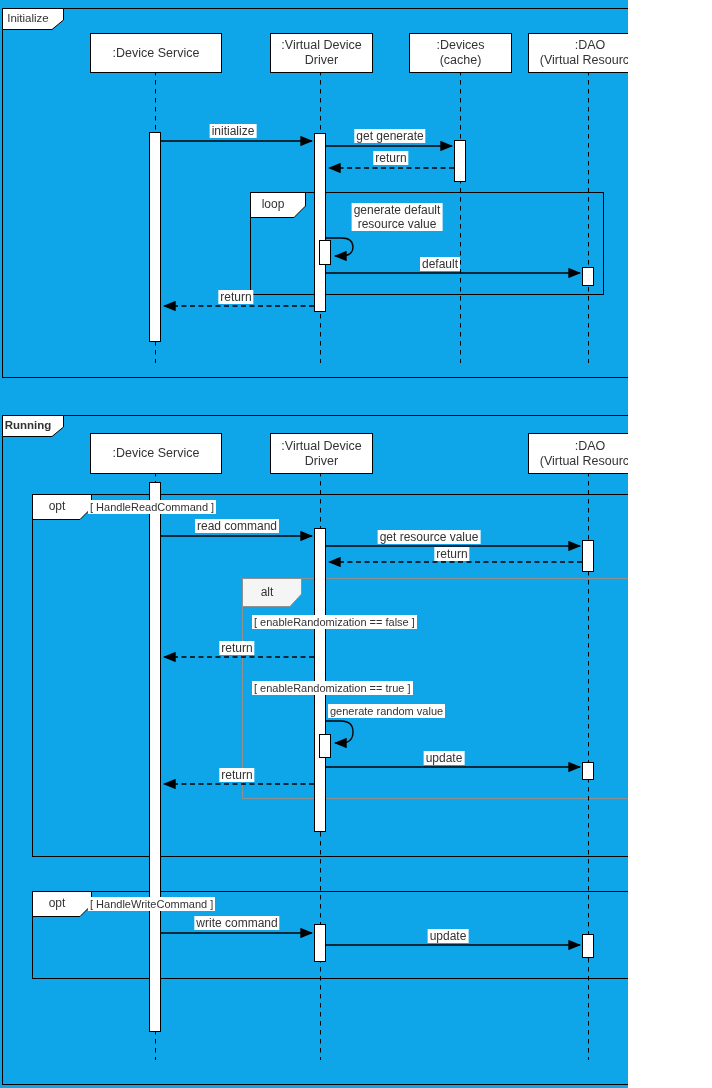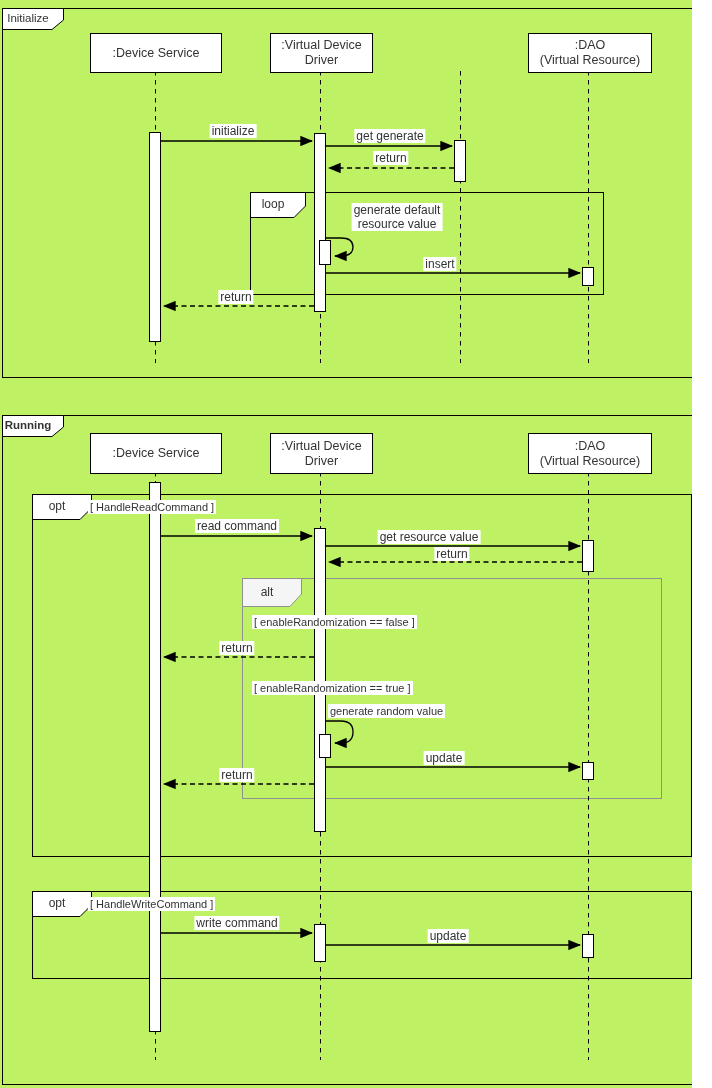--- a/index.html
+++ b/index.html
@@ -1,17 +1,17 @@
 <!DOCTYPE html>
 <html><head>
 <meta charset="utf-8">
 <style>
   html,body { margin:0; padding:0; background:#ffffff; }
   body { font-family:"Liberation Sans","DejaVu Sans",sans-serif; color:#333333; }
-  .canvas { position:relative; width:692px; height:1088px; background:#bef264; overflow:hidden; }
+  .canvas { position:relative; width:628px; height:1088px; background:#0ea5e9; overflow:hidden; }
   .layer { position:absolute; left:0; top:0; width:712px; height:1088px; pointer-events:none; }
   .frame { position:absolute; border:1px solid #000000; background:transparent; }
   .frame.gray { border-color:#909090; }
   .tab { position:absolute; }
   .tab svg { position:absolute; left:0; top:0; }
   .tab .txt { position:absolute; left:0; top:0; right:10px; bottom:2px;
               display:flex; align-items:center; justify-content:center;
               font-size:12px; color:#333333; }
   .participant { position:absolute; border:1px solid #000000; background:#ffffff;
                  display:flex; align-items:center; justify-content:center;
@@ -128,35 +128,37 @@
   <div class="tab" style="left:32px; top:891px; width:60px; height:26px;">
     <svg width="60" height="26">
         <polygon points="0.5,0.5 59.5,0.5 59.5,14 48,25.5 0.5,25.5" fill="#ffffff" stroke="#000000"></polygon>
       </svg>
     <div class="txt">opt</div>
   </div>
 
   <div class="participant" style="left:90px; top:33px; width:130px; height:38px;">:Device Service</div>
   <div class="participant" style="left:270px; top:33px; width:101px; height:38px;">:Virtual Device
 Driver</div>
+  <div class="participant" style="left:409px; top:33px; width:101px; height:38px;">:Devices
+(cache)</div>
   <div class="participant" style="left:528px; top:33px; width:122px; height:38px;">:DAO
 (Virtual Resource)</div>
 
   <div class="participant" style="left:90px; top:433px; width:130px; height:39px;">:Device Service</div>
   <div class="participant" style="left:270px; top:433px; width:101px; height:39px;">:Virtual Device
 Driver</div>
   <div class="participant" style="left:528px; top:433px; width:122px; height:39px;">:DAO
 (Virtual Resource)</div>
 
   <div class="lbl" style="left:233px; top:124px;">initialize</div>
   <div class="lbl" style="left:390px; top:129px;">get generate</div>
   <div class="lbl" style="left:391px; top:151px;">return</div>
   <div class="lbl note" style="left:397px; top:203px;">generate default
 resource value</div>
-  <div class="lbl" style="left:440px; top:257px;">insert</div>
+  <div class="lbl" style="left:440px; top:257px;">default</div>
   <div class="lbl" style="left:236px; top:290px;">return</div>
 
   <div class="guard" style="left:88px; top:500px;">[ HandleReadCommand ]</div>
   <div class="lbl" style="left:237px; top:519px;text-align:center;">read command</div>
   <div class="lbl" style="left:429px; top:530px;">get resource value</div>
   <div class="lbl" style="left:452px; top:547px;">return</div>
   <div class="guard" style="left:252px; top:615px;">[ enableRandomization == false ]</div>
   <div class="lbl" style="left:237px; top:641px;">return</div>
   <div class="guard" style="left:252px; top:681px;">[ enableRandomization == true ]</div>
   <div class="guard" style="left:328px; top:704px;">generate random value</div>

